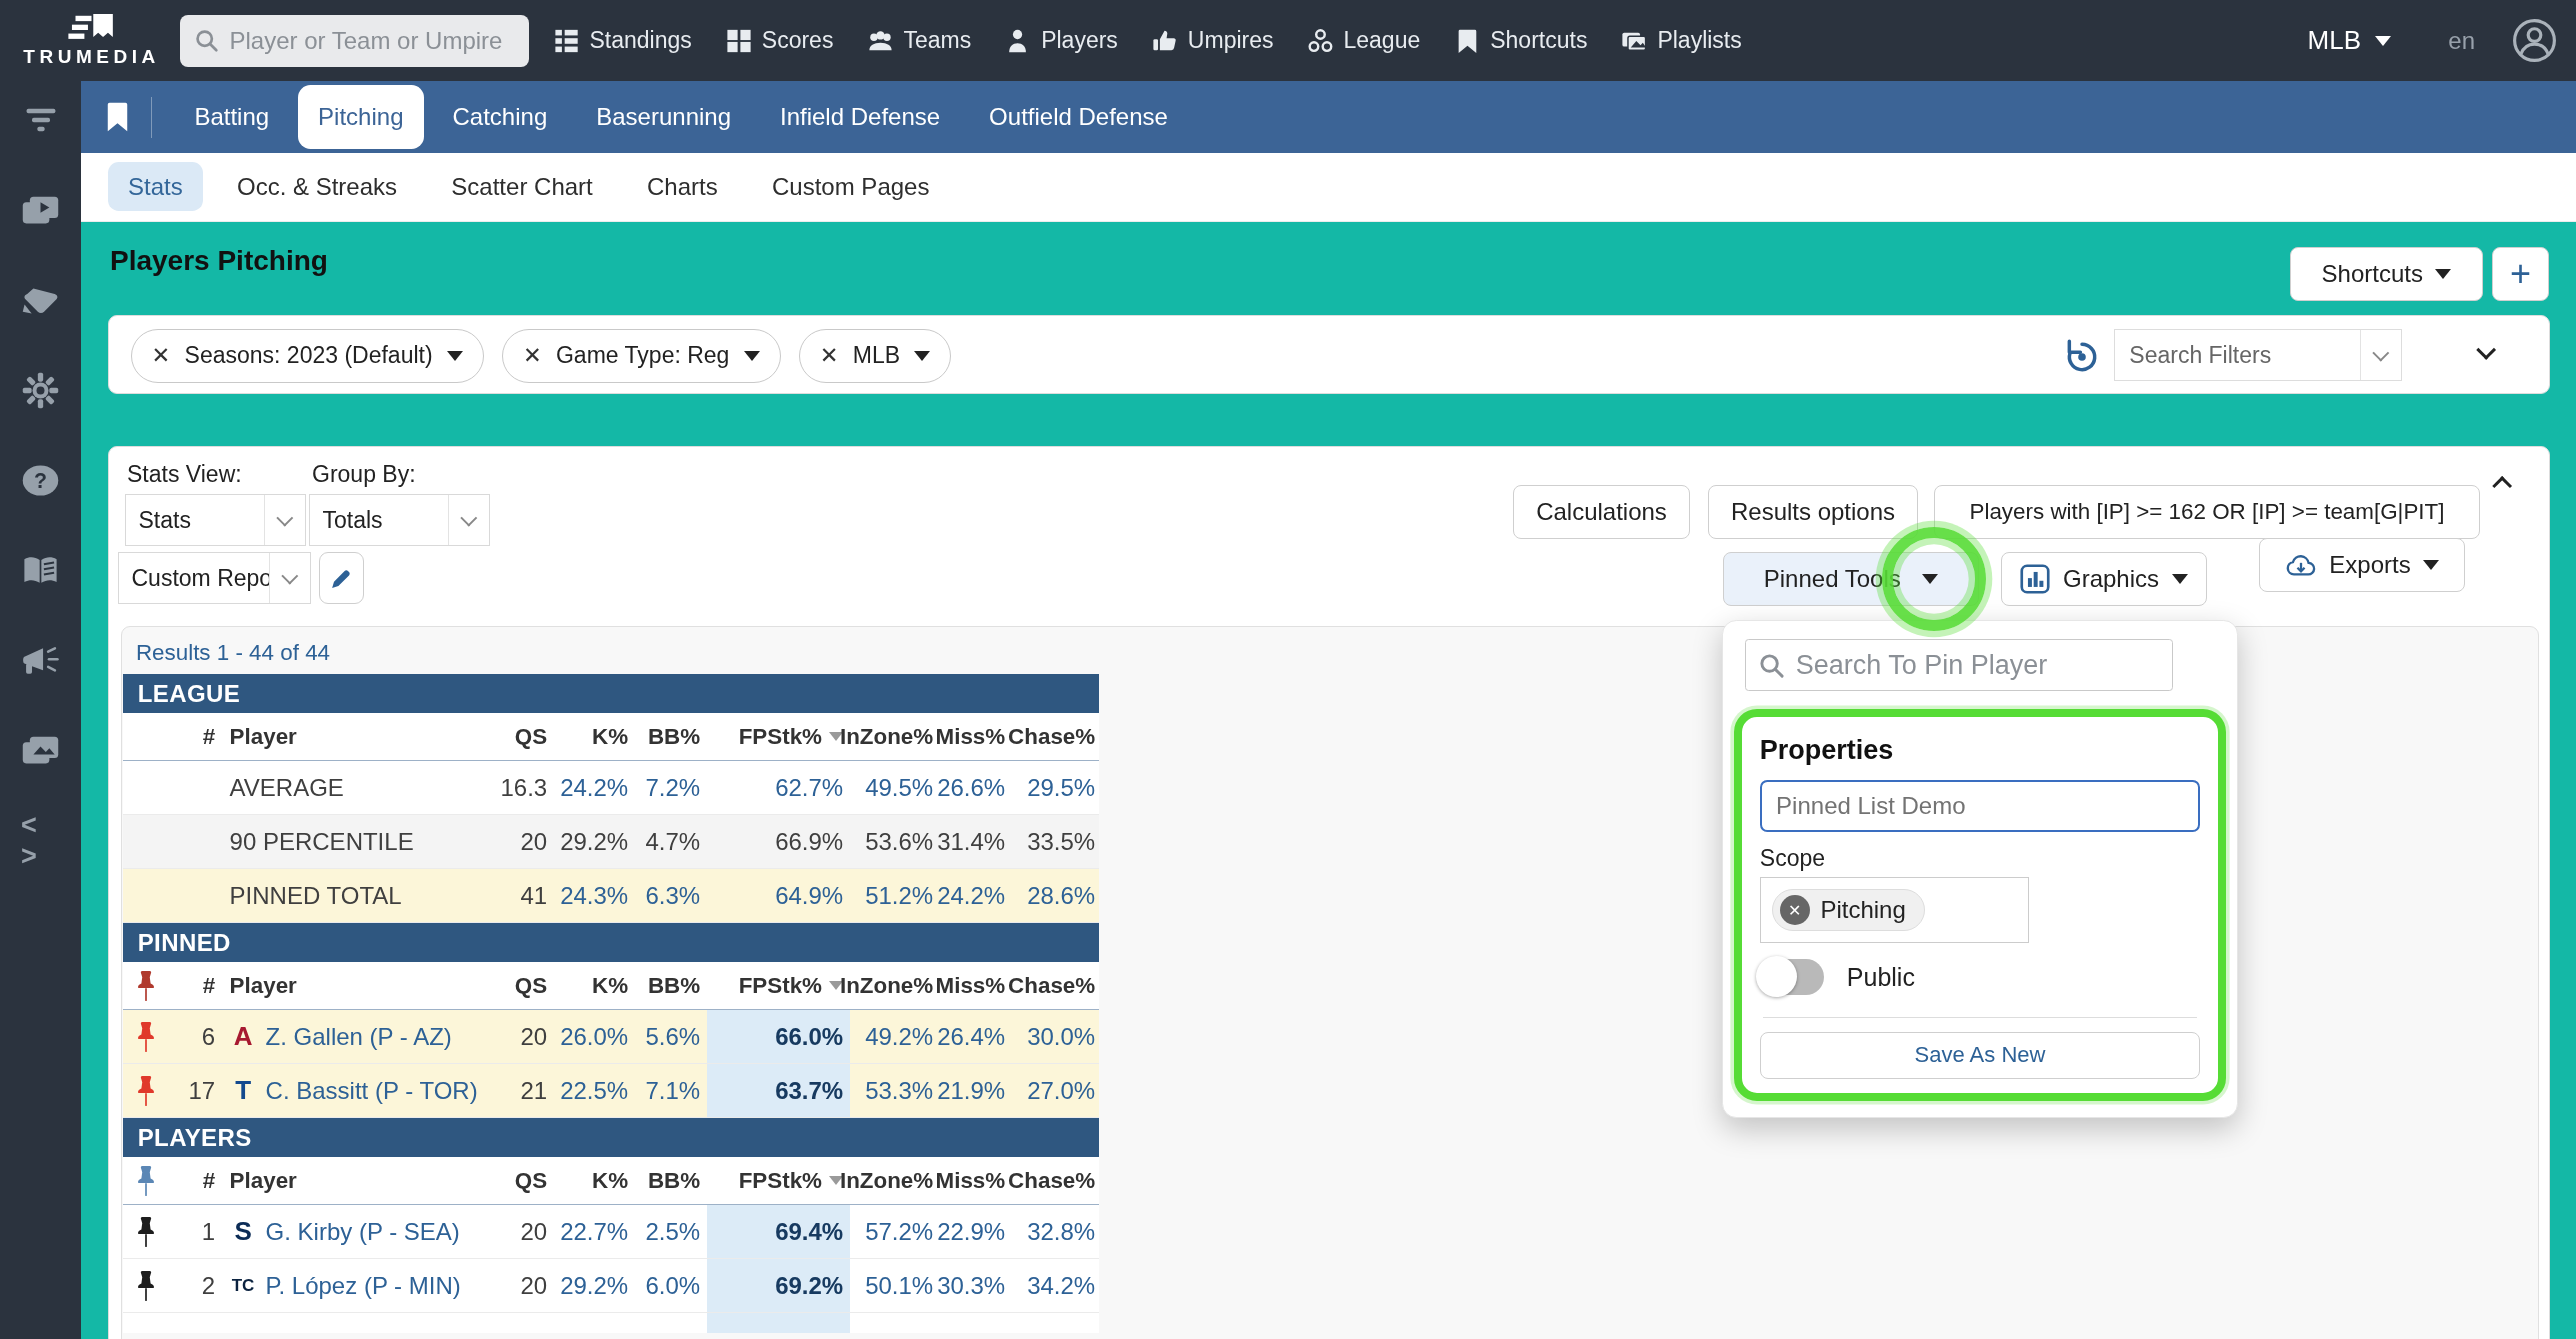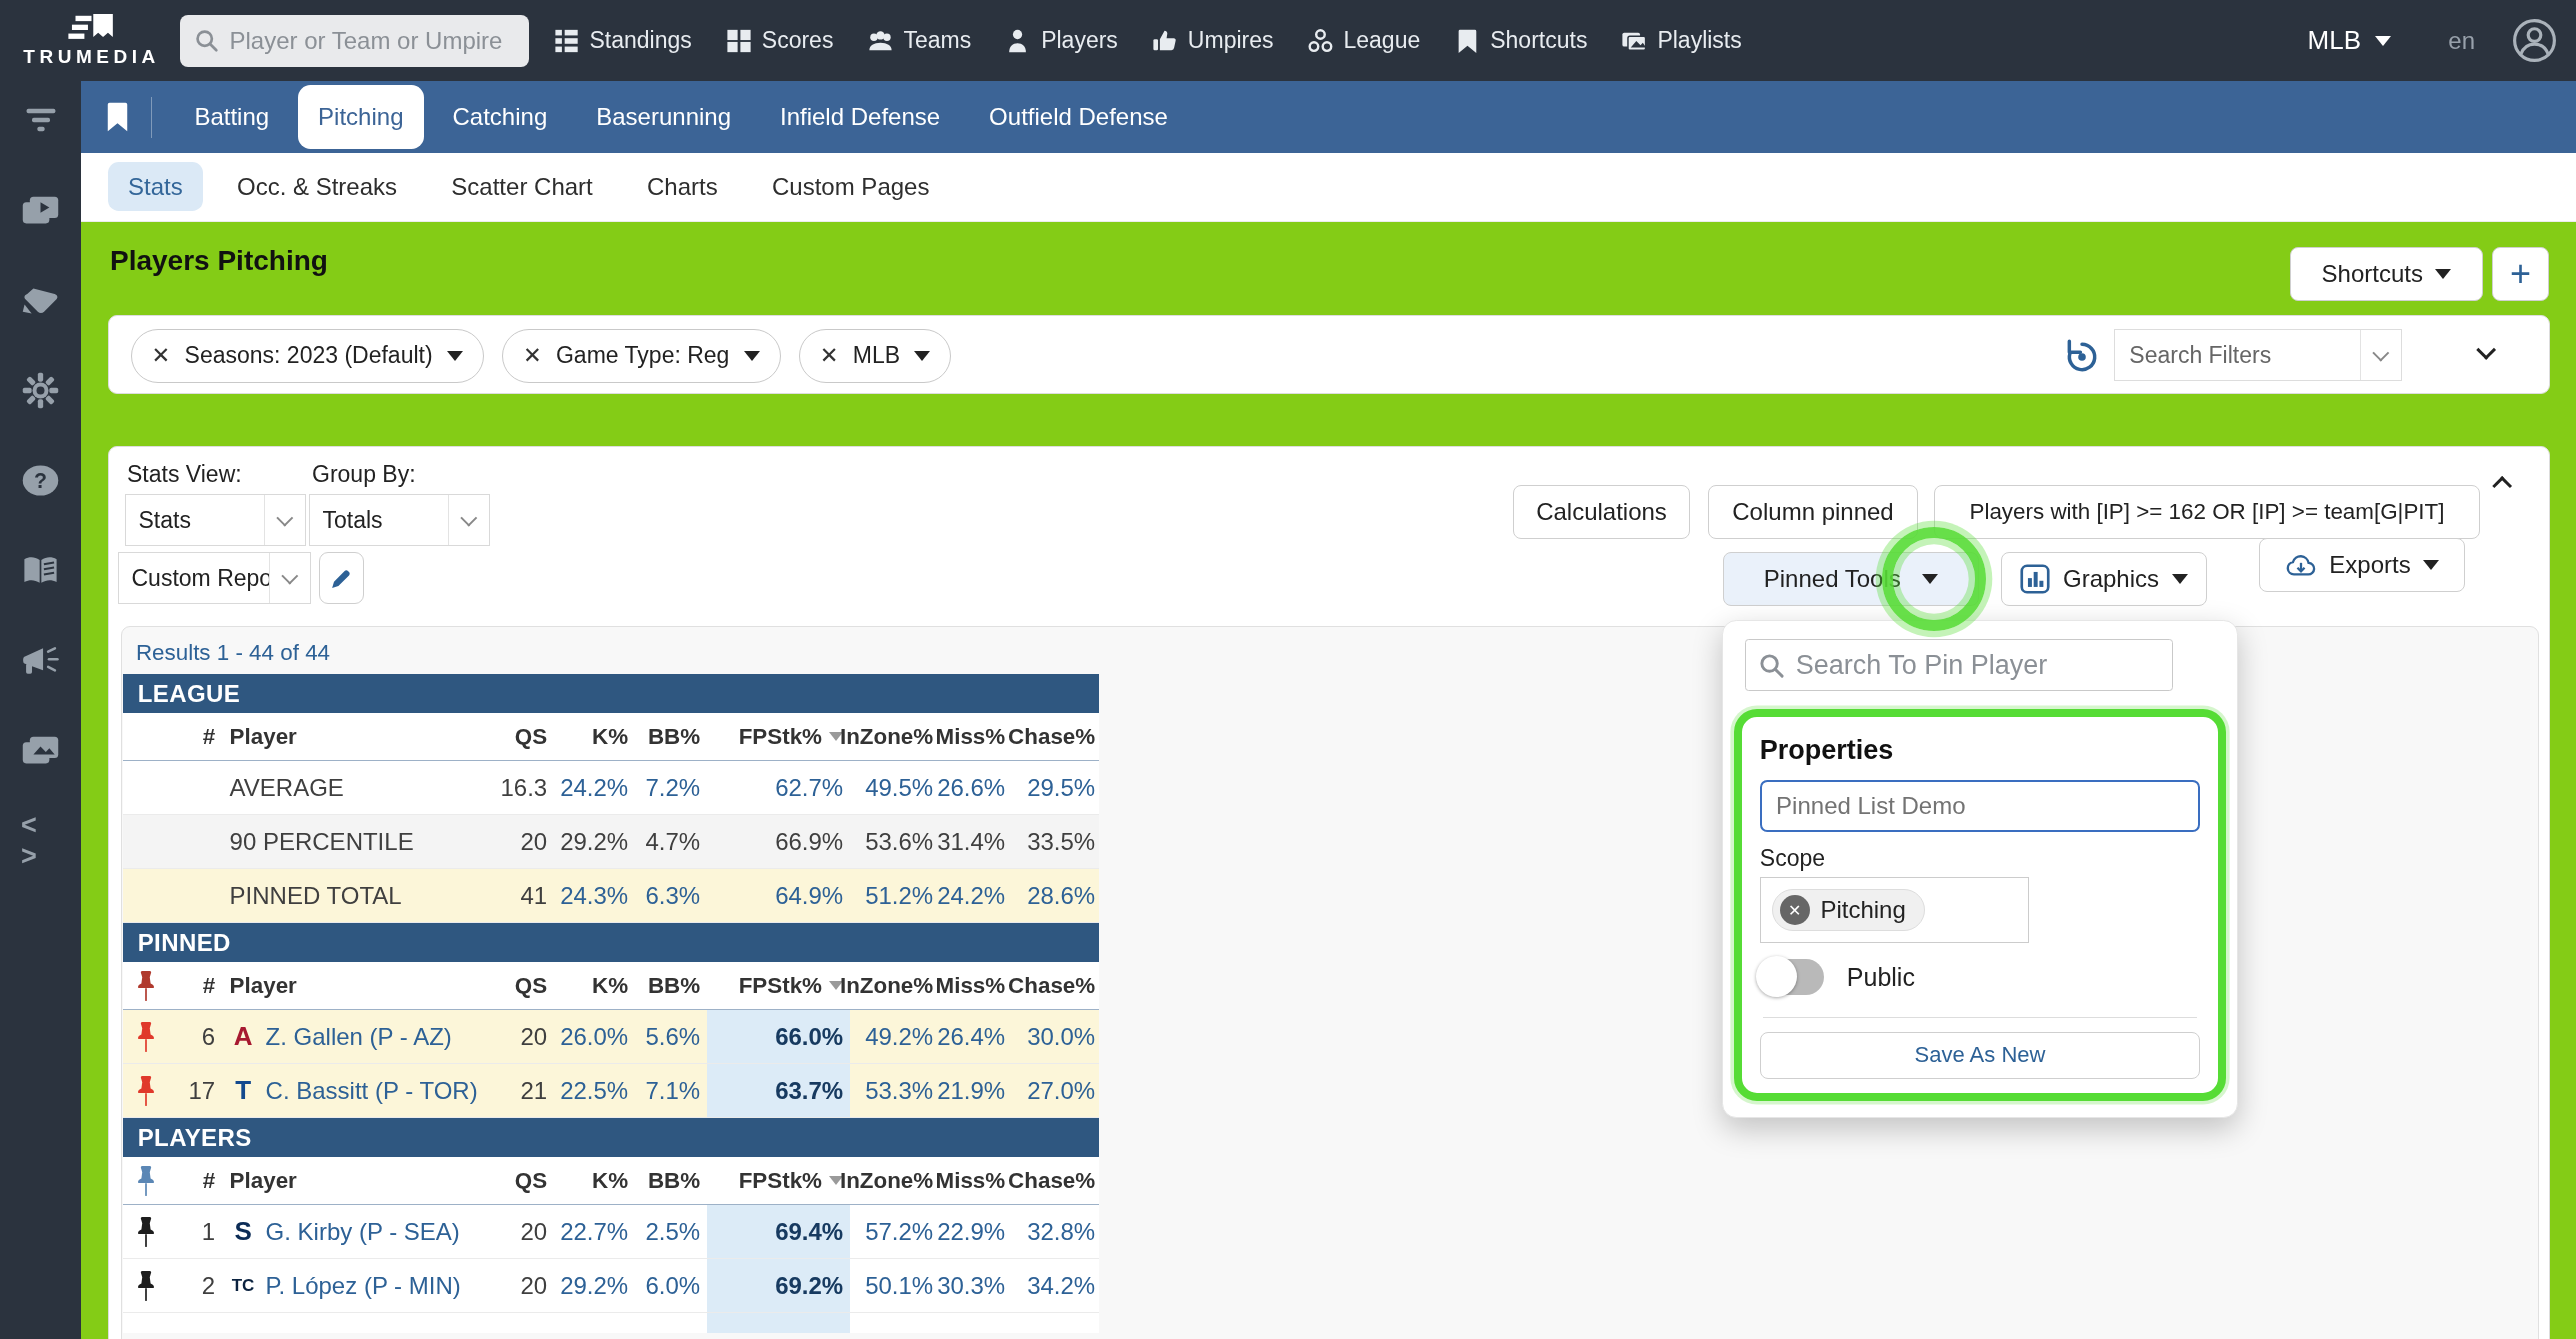--- a/index.html
+++ b/index.html
@@ -38,21 +38,21 @@
             cursor:pointer; white-space:nowrap; }
   .sn-tab.active { background:#fff; color:#3c6496; height:64px; line-height:64px; border-radius:12.5px; }
 
   
   .viewnav { position:absolute; left:81px; top:152px; right:0; height:70px; background:#fff;
              border-bottom:0.9px solid #ececec; display:flex; align-items:center; padding-left:27px; gap:14.3px; z-index:10; }
   .vn-tab { font-size:24px; color:#2e2e2e; padding:10.7px 20px; border-radius:10.7px; cursor:pointer; white-space:nowrap; }
   .vn-tab.active { background:#dbe9f6; color:#336699; }
 
   
-  .content { position:absolute; left:81px; top:222px; right:0; bottom:0; background:#84cc16; }
+  .content { position:absolute; left:81px; top:222px; right:0; bottom:0; background:#14b8a6; }
   .page-title { position:absolute; left:29px; top:23px; font-size:28px; font-weight:bold; color:#111; }
   .btn { background:#fff; border:0.9px solid #cfcfcf; border-radius:8px; display:flex; align-items:center;
          justify-content:center; gap:12.5px; font-size:24px; color:#222; cursor:pointer; white-space:nowrap; }
   .shortcuts-btn { position:absolute; left:2209px; top:25px; width:193px; height:54px; }
   .plus-btn { position:absolute; left:2411px; top:25px; width:57px; height:54px;
               color:#2d6196; font-size:36px; font-weight:400; }
 
   .filtercard { position:absolute; left:27px; top:93px; width:2442px; height:79px;
                 border:0.9px solid #ddd; border-radius:9px; background:#fff; }
   .chips { position:absolute; left:21.5px; top:12.5px; display:flex; gap:18px; }
@@ -474,21 +474,21 @@
       <div class="pencil-btn">
         <svg width="25" height="25" viewBox="0 0 24 24">
           <path d="M3 21l1.8-6L15 4.8c.9-.9 2.3-.9 3.2 0l1 1c.9.9.9 2.3 0 3.2L9 19.2 3 21z" fill="#2d6196"></path>
         </svg>
       </div>
 
       <div class="btn" style="position:absolute; left:1404px; top:38px; width:177px; height:54px;">
         <span>Calculations</span>
       </div>
       <div class="btn" style="position:absolute; left:1599px; top:38px; width:210px; height:54px;">
-        <span>Column pinned</span>
+        <span>Results options</span>
       </div>
       <div class="btn" style="position:absolute; left:1825px; top:38px; width:546px; height:54px; font-size:22.4px;">
         <span>Players with [IP] &gt;= 162 OR [IP] &gt;= team[G|PIT]</span>
       </div>
       <i class="collapse-up"></i>
 
       <div class="btn pt-btn" style="position:absolute; left:1614px; top:105px; width:256px; height:54px; gap:21.5px;">
         <span>Pinned Tools</span>
           <i class="tri" style="border-top-width:10.7px;"></i>
       </div>

